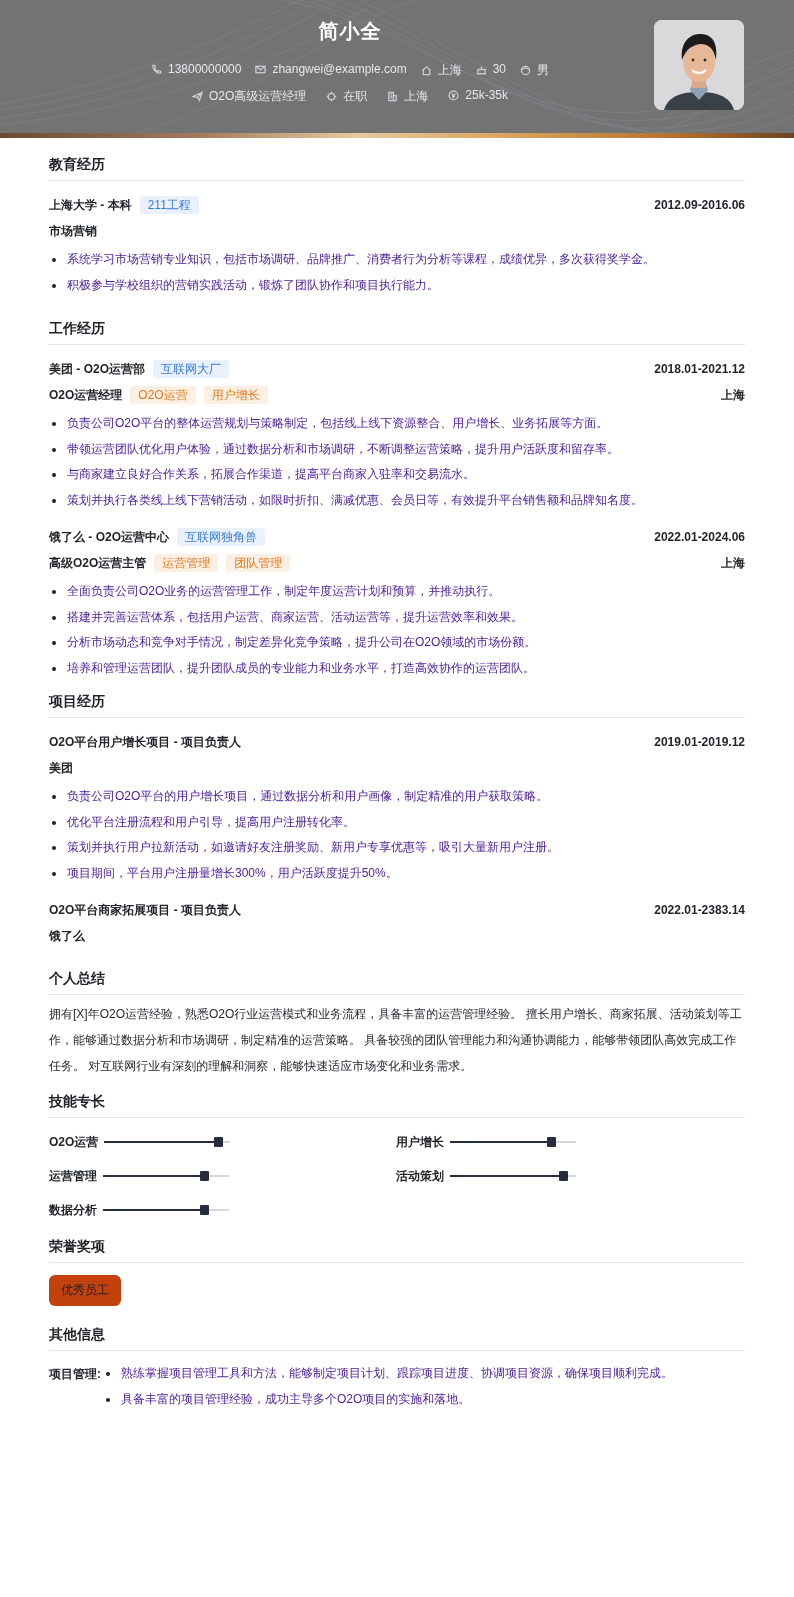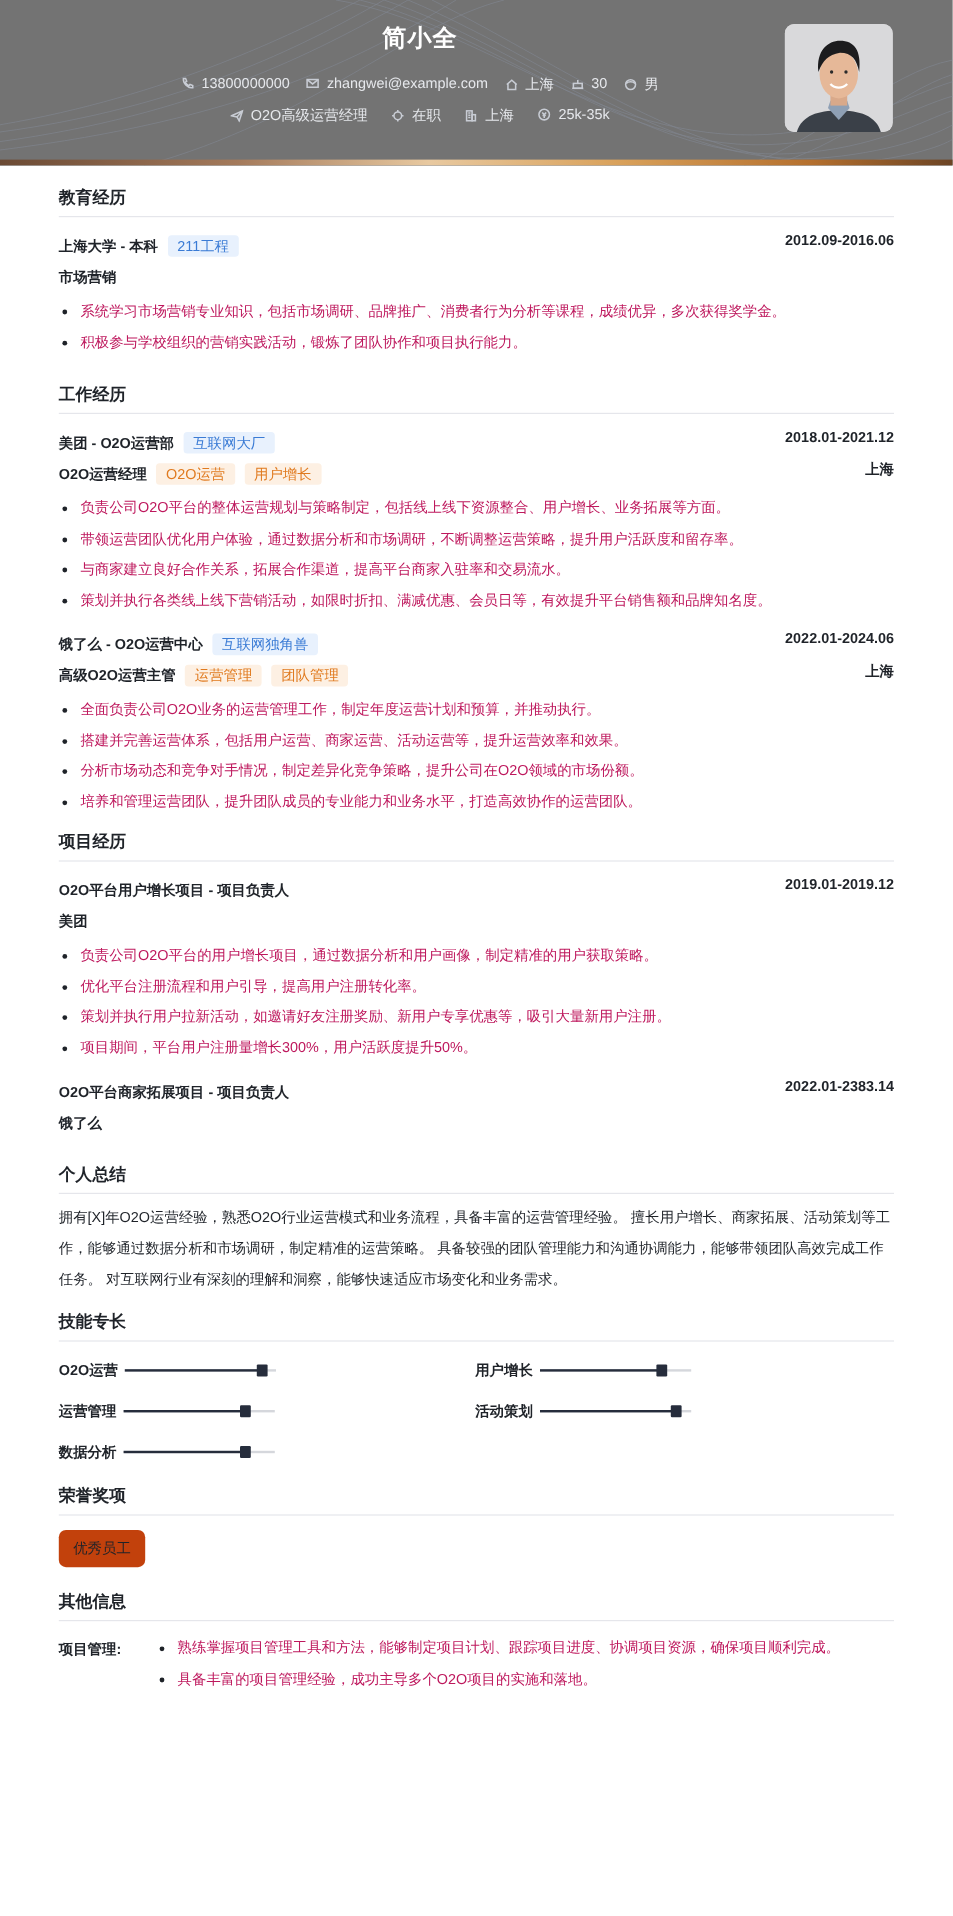--- a/index.html
+++ b/index.html
@@ -16,43 +16,43 @@
   .info-row.r2 { top: 88px; gap: 20px; }
   .info-item { display: flex; align-items: center; gap: 6px; white-space: nowrap; }
   .info-item svg { width: 11px; height: 11px; stroke: #c8ccd4; fill: none; stroke-width: 1.4; }
 
   .avatar { position: absolute; left: 654px; top: 20px; width: 90px; height: 90px; border-radius: 8px; background: #d8d8da; overflow: hidden; }
 
   .content { padding: 0 49px 0 49px; }
   .section { margin-top: 18px; }
   .section-title { font-size: 14px; font-weight: bold; color: #1f2329; padding-bottom: 6px; border-bottom: 1px solid #e5e6eb; }
   .entry { margin-top: 12px; }
-  .row { display: flex; justify-content: space-between; height: 24px; }
+  .row { display: flex; justify-content: space-between; align-items: center; height: 24px; }
   .row .left { display: flex; align-items: center; gap: 8px; font-weight: bold; font-size: 12px; }
   .row .right { font-weight: bold; font-size: 12px; }
   .tag { display: inline-block; font-weight: normal; font-size: 12px; padding: 1px 8px; border-radius: 3px; line-height: 16px; }
   .tag.blue { background: #e8f1fd; color: #3a7bd5; }
   .tag.orange { background: #fdf0e3; color: #e07a1f; }
   .sub { font-weight: bold; font-size: 12px; height: 24px; line-height: 24px; margin-top: 2px; }
   ul.bullets { list-style: none; margin-top: 4px; }
-  ul.bullets li { position: relative; padding-left: 18px; font-size: 12px; line-height: 25.5px; color: #be185d; }
+  ul.bullets li { position: relative; padding-left: 18px; font-size: 12px; line-height: 25.5px; color: #4c1d95; }
   ul.bullets li::before { content: ""; position: absolute; left: 3px; top: 11px; width: 4px; height: 4px; border-radius: 50%; background: #1f2329; }
 
   .summary { font-size: 12px; line-height: 26px; margin-top: 6px; color: #1f2329; }
 
   .skills { display: grid; grid-template-columns: 347px 347px; row-gap: 6px; margin-top: 10px; }
   .skill { display: flex; align-items: center; height: 28px; }
   .skill-name { font-size: 12px; font-weight: bold; margin-right: 6px; white-space: nowrap; }
   .track { position: relative; width: 126px; height: 2px; background: #d5d7dc; }
   .track .fill { position: absolute; left: 0; top: 0; height: 2px; background: #262d3c; }
   .track .thumb { position: absolute; top: -4px; width: 9px; height: 10px; background: #262d3c; border-radius: 1px; margin-left: -4px; }
 
   .award { display: inline-block; margin-top: 12px; padding: 7px 12px; background: #c2410c; border-radius: 6px; font-size: 12px; color: #1f2329; }
 
-  .other { display: flex; margin-top: 10px; gap: 27px; }
+  .other { display: flex; margin-top: 10px; }
   .other-label { font-weight: bold; font-size: 12px; line-height: 26px; white-space: nowrap; width: 54px; }
   .other ul.bullets { margin-top: 0; }
 </style>
 </head>
 <body>
 
 <div class="header">
   <svg class="waves" viewBox="0 0 794 138" preserveAspectRatio="none">
     <g fill="none" stroke="#8a92a3" stroke-width="0.6" opacity="0.55">
       <path d="M0 110 C150 90 250 40 320 0 M0 118 C160 96 260 46 340 0"></path>

